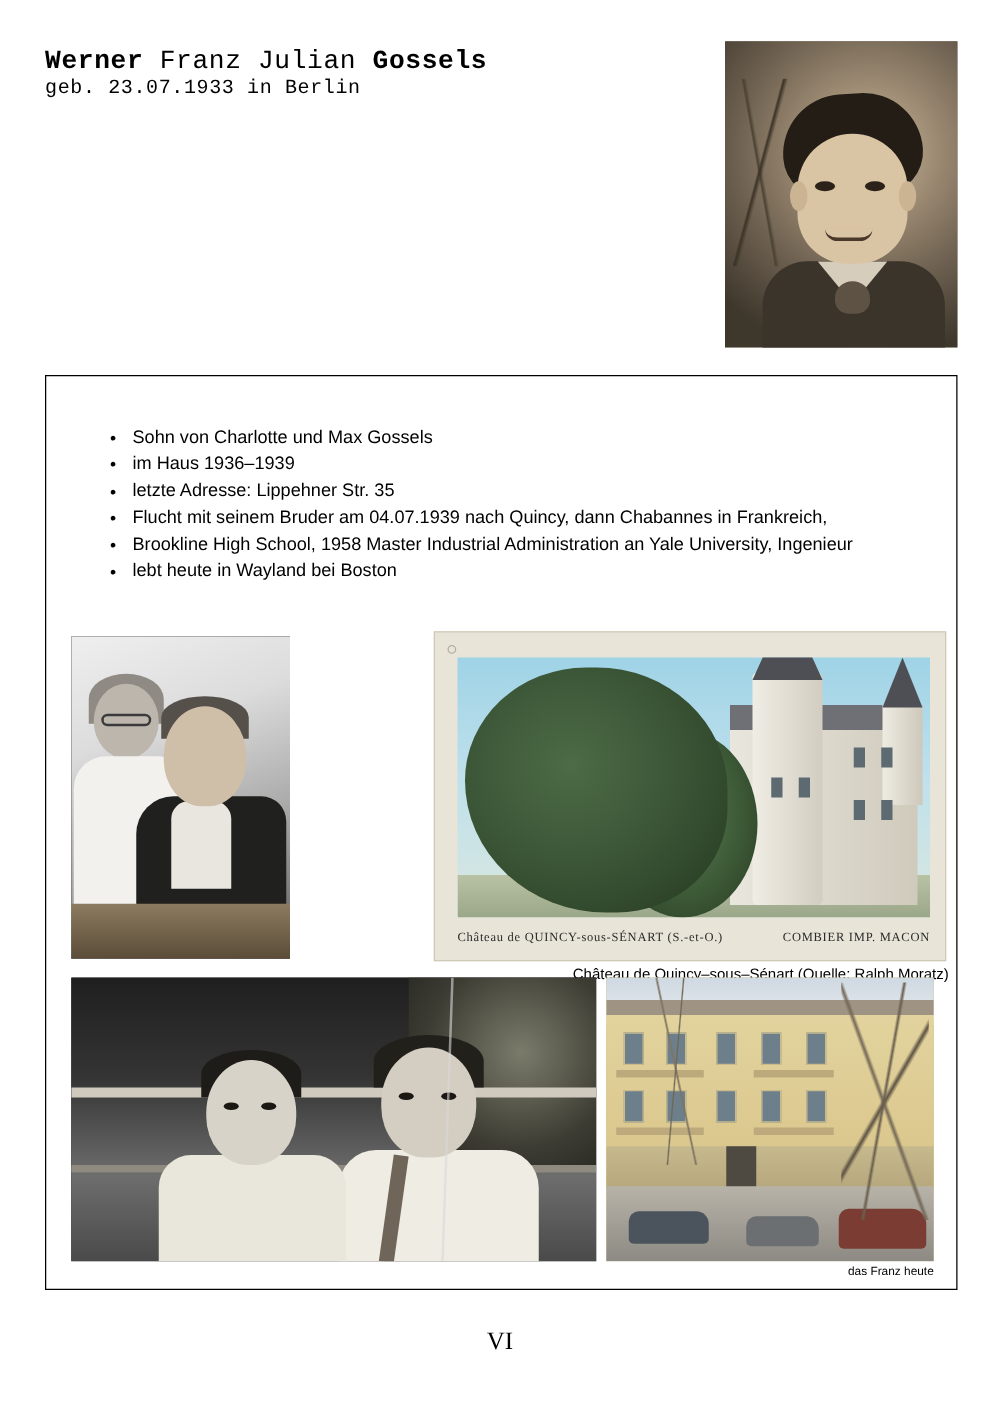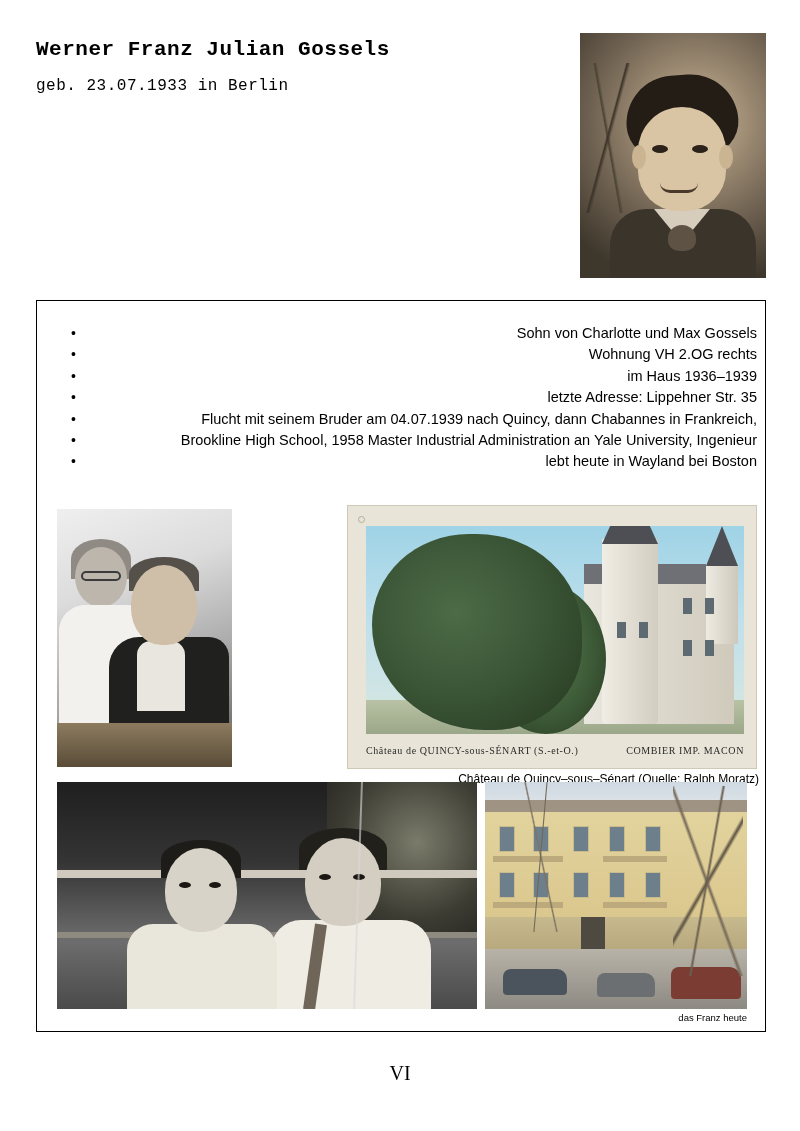--- a/index.html
+++ b/index.html
@@ -24,26 +24,25 @@
     top: 38px;
     width: 520px;
   }
   .name-line {
     font-family: "Liberation Mono", monospace;
     font-size: 21px;
     letter-spacing: 0.5px;
     white-space: nowrap;
   }
   .name-line .strong { font-weight: bold; }
-  .name-line .light { font-weight: bold; }
+  .name-line .light { font-weight: normal; }
   .birth-line {
     font-family: "Liberation Mono", monospace;
     font-size: 16px;
     letter-spacing: 0.5px;
-    margin-top: 16px;
     white-space: nowrap;
   }
 
   
   .portrait {
     position: absolute;
     left: 580px;
     top: 33px;
     width: 186px;
     height: 245px;
@@ -128,23 +127,22 @@
     background: #fff;
   }
 
   
   .bullets {
     position: absolute;
     left: 20px;
     top: 22px;
     width: 700px;
     list-style: none;
-    margin: 0;
+    margin: 17px;
     padding: 0;
-    text-align: right;
   }
   .bullets li {
     position: relative;
     padding-left: 32px;
     font-size: 14.5px;
     line-height: 21.4px;
     color: #000;
     white-space: nowrap;
   }
   .bullets li::before {
@@ -401,21 +399,20 @@
   <div class="ph-ear-r"></div>
   <div class="ph-eye-l"></div>
   <div class="ph-eye-r"></div>
   <div class="ph-mouth"></div>
 </div>
 
 <div class="main-box">
 
   <ul class="bullets">
     <li>Sohn von Charlotte und Max Gossels</li>
-    <li>Wohnung VH 2.OG rechts</li>
     <li>im Haus 1936–1939</li>
     <li>letzte Adresse: Lippehner Str. 35</li>
     <li>Flucht mit seinem Bruder am 04.07.1939 nach Quincy, dann Chabannes in Frankreich,</li>
     <li>Brookline High School, 1958 Master Industrial Administration an Yale University, Ingenieur</li>
     <li>lebt heute in Wayland bei Boston</li>
   </ul>
 
   <div class="photo photo-couple">
     <div class="pc-bg"></div>
     <div class="pc-hair2"></div>

